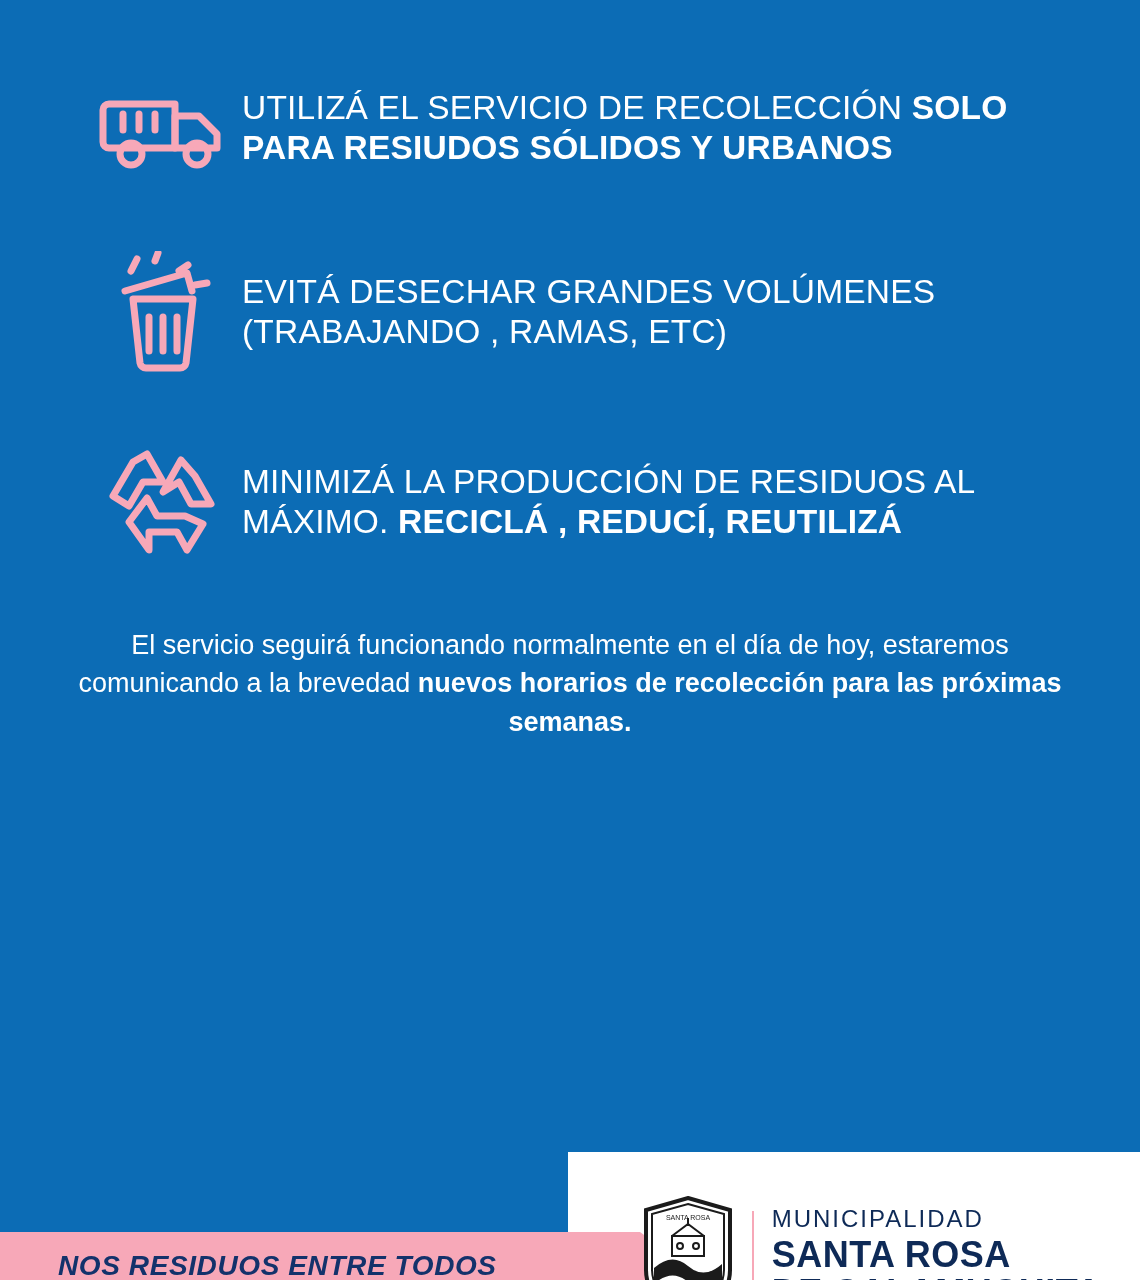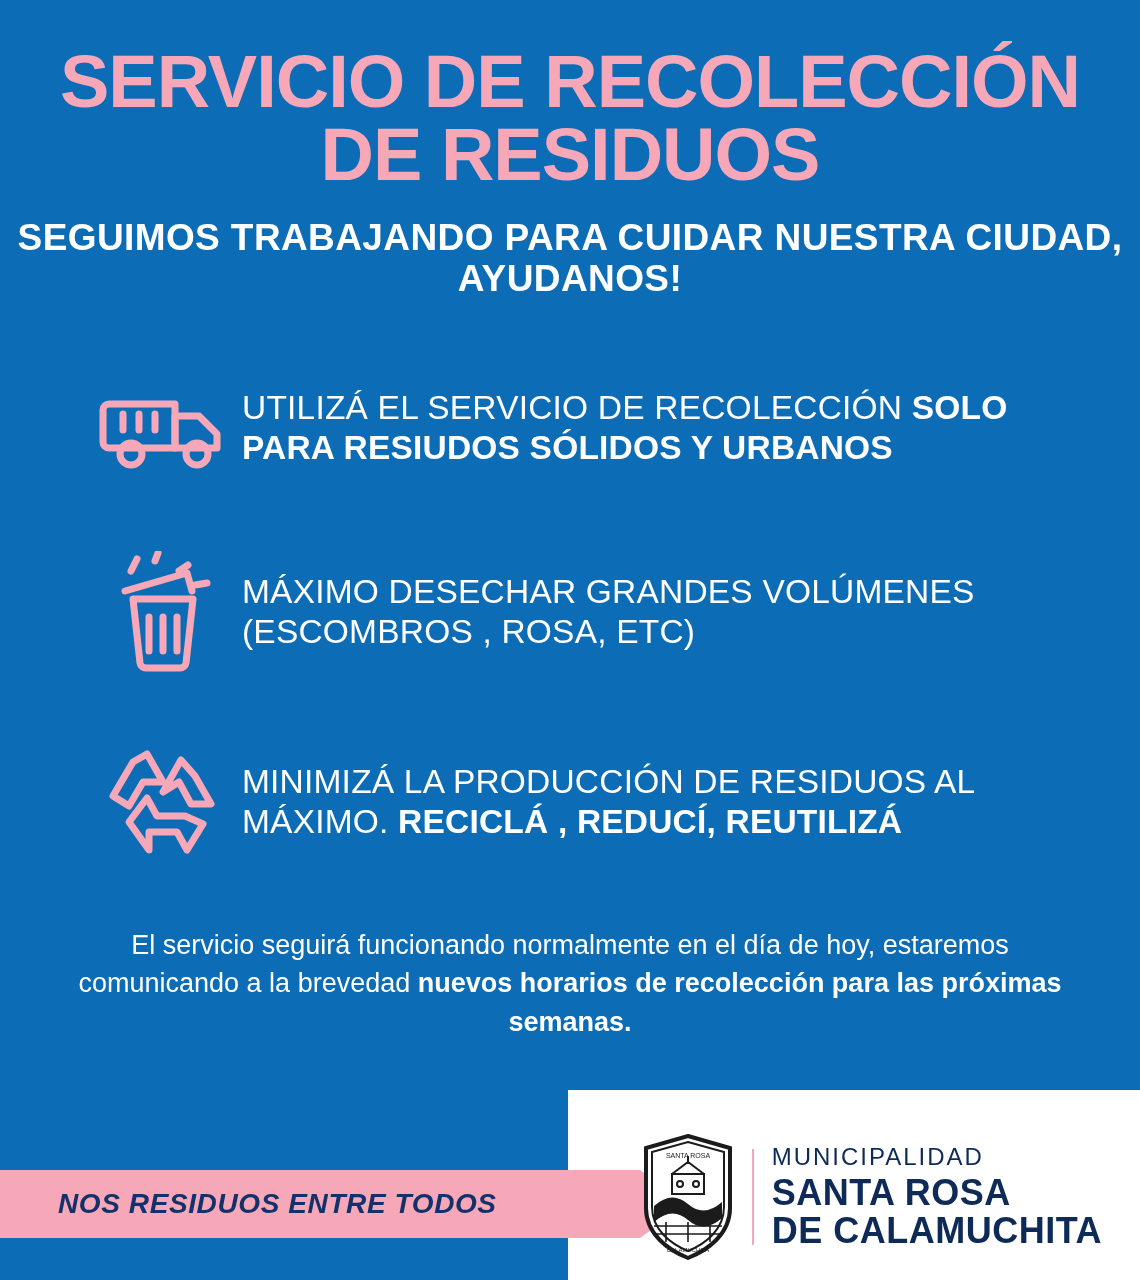--- a/index.html
+++ b/index.html
@@ -95,24 +95,20 @@
   .brand-text { color:#0e2a57; line-height:1.0; }
   .brand-text .l1 { font-size:24px; letter-spacing:2px; }
   .brand-text .l2 { font-size:36px; font-weight:bold; letter-spacing:0.5px; margin-top:6px; }
   .brand-text .l3 { font-size:36px; font-weight:bold; letter-spacing:0.5px; margin-top:2px;text-align:center; }
 </style>
 </head>
 <body>
 
 <div class="poster">
 
-  <div class="header">
-    <div class="title">SERVICIO DE RECOLECCIÓN DE RESIDUOS</div>
-    <div class="subtitle">SEGUIMOS TRABAJANDO PARA CUIDAR NUESTRA CIUDAD, AYUDANOS!</div>
-  </div>
 
   <div class="rows">
 
     <div class="row row-1">
       <div class="icon">
         <svg width="132" height="92" viewBox="0 0 132 92" fill="none" stroke="#f7a8b8" stroke-width="7" stroke-linecap="round" stroke-linejoin="round">
           <path d="M12 22 h66 v44 h-66 a6 6 0 0 1 -6 -6 v-32 a6 6 0 0 1 6 -6 z"></path>
           <path d="M78 34 h24 l18 18 v14 h-42 z"></path>
           <circle cx="34" cy="72" r="11"></circle>
           <circle cx="100" cy="72" r="11"></circle>
@@ -128,22 +124,22 @@
           <path d="M30 48 h60 l-7 64 a6 6 0 0 1 -6 5 h-34 a6 6 0 0 1 -6 -5 z"></path>
           <path d="M46 66 v34 M60 66 v34 M74 66 v34"></path>
           <path d="M22 40 l62 -18 l5 18"></path>
           <path d="M28 20 l6 -12"></path>
           <path d="M52 10 l3 -8"></path>
           <path d="M76 20 l9 -6"></path>
           <path d="M92 34 l12 -2"></path>
         </svg>
       </div>
       <div class="txt">
-        <span>MÁXIMO DESECHAR GRANDES VOLÚMENES</span><br>
-        <span>(ESCOMBROS , ROSA, ETC)</span>
+        <span>EVITÁ DESECHAR GRANDES VOLÚMENES</span><br>
+        <span>(TRABAJANDO , RAMAS, ETC)</span>
       </div>
     </div>
 
     <div class="row row-3">
       <div class="icon">
         <svg width="128" height="124" viewBox="0 0 128 124" fill="none" stroke="#f7a8b8" stroke-width="7" stroke-linecap="round" stroke-linejoin="round">
           <path d="M48 14 L64 42 L44 42 L30 66 L14 56 L34 22 Z"></path>
           <path d="M96 36 L112 64 L92 64 L80 42 L64 52 L82 20 Z"></path>
           <path d="M104 84 L88 110 L78 92 L50 92 L50 110 L30 82 L48 58 L58 76 L86 76 Z"></path>
         </svg>

